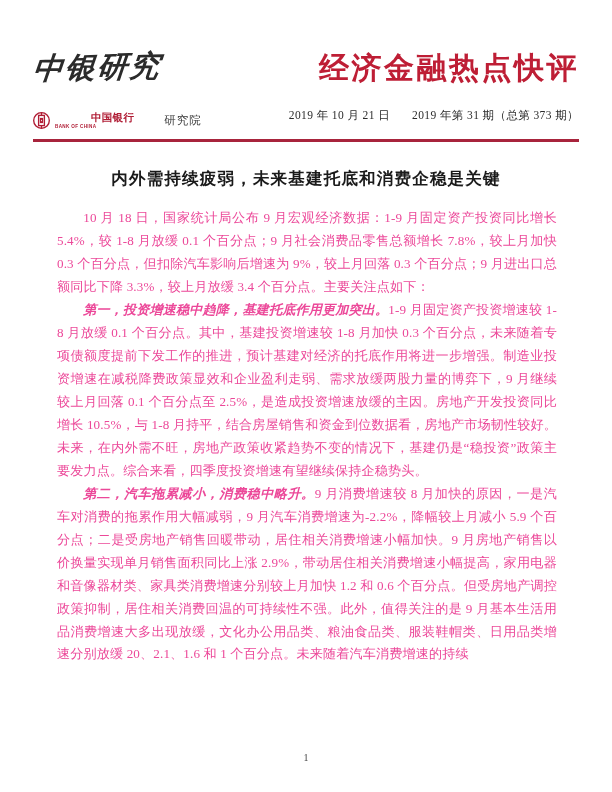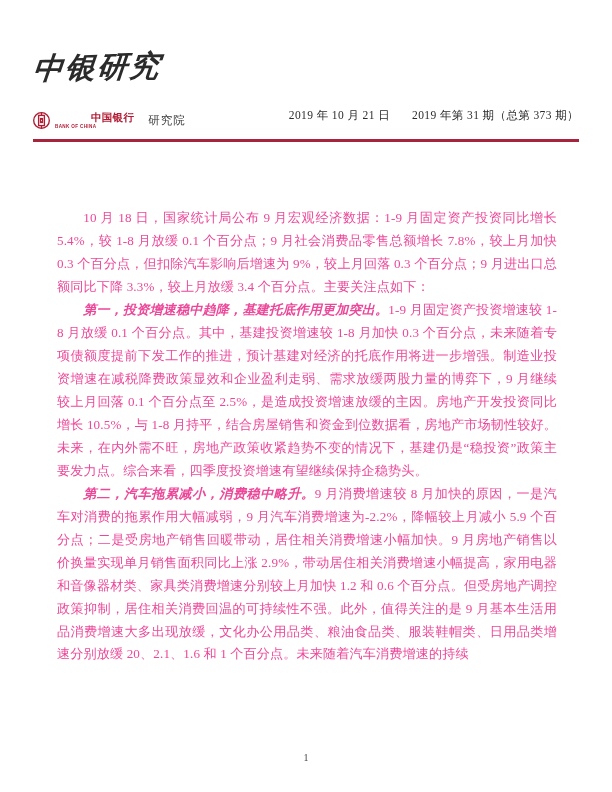--- a/index.html
+++ b/index.html
@@ -91,21 +91,21 @@
     font-weight: bold;
     color: #B01C34;
     letter-spacing: 0.35px;
     line-height: 1.1;
     margin-top: 1px;
   }
   .boc-institute {
     font-family: "Liberation Serif", "DejaVu Serif", serif;
     font-size: 11.5px;
     color: #3a3a3a;
-    margin-left: 9px;
+    margin-left: 25px;
     letter-spacing: 1px;
   }
 
   .head-title {
     position: absolute;
     right: 33px;
     top: 0px;
     font-family: "Liberation Sans", "DejaVu Sans", sans-serif;
     font-size: 30px;
     font-weight: bold;
@@ -204,29 +204,31 @@
           <line x1="50" y1="78" x2="50" y2="96" stroke="#B01C34" stroke-width="8"></line>
         </svg>
         <div class="boc-names">
           <div class="boc-cn">中国银行</div>
           <div class="boc-en">BANK OF CHINA</div>
         </div>
         <div class="boc-institute">研究院</div>
       </div>
     </div>
 
+    <div class="head-title">经济金融热点快评</div>
 
     <div class="head-meta">
       <span>2019 年 10 月 21 日</span>
       <span>2019 年第 31 期（总第 373 期）</span>
     </div>
 
     <div class="rule-red"></div>
   </div>
 
+  <div class="doc-title">内外需持续疲弱，未来基建托底和消费企稳是关键</div>
 
   <div class="content">
 
     <p class="para">
       <span class="lead"></span><span>10 月 18 日，国家统计局公布 9 月宏观经济数据：1-9 月固定资产投资同比增长 5.4%，较 1-8 月放缓 0.1 个百分点；9 月社会消费品零售总额增长 7.8%，较上月加快 0.3 个百分点，但扣除汽车影响后增速为 9%，较上月回落 0.3 个百分点；9 月进出口总额同比下降 3.3%，较上月放缓 3.4 个百分点。主要关注点如下：</span>
     </p>
 
     <p class="para">
       <span class="lead">第一，投资增速稳中趋降，基建托底作用更加突出。</span><span>1-9 月固定资产投资增速较 1-8 月放缓 0.1 个百分点。其中，基建投资增速较 1-8 月加快 0.3 个百分点，未来随着专项债额度提前下发工作的推进，预计基建对经济的托底作用将进一步增强。制造业投资增速在减税降费政策显效和企业盈利走弱、需求放缓两股力量的博弈下，9 月继续较上月回落 0.1 个百分点至 2.5%，是造成投资增速放缓的主因。房地产开发投资同比增长 10.5%，与 1-8 月持平，结合房屋销售和资金到位数据看，房地产市场韧性较好。未来，在内外需不旺，房地产政策收紧趋势不变的情况下，基建仍是“稳投资”政策主要发力点。综合来看，四季度投资增速有望继续保持企稳势头。</span>
     </p>

